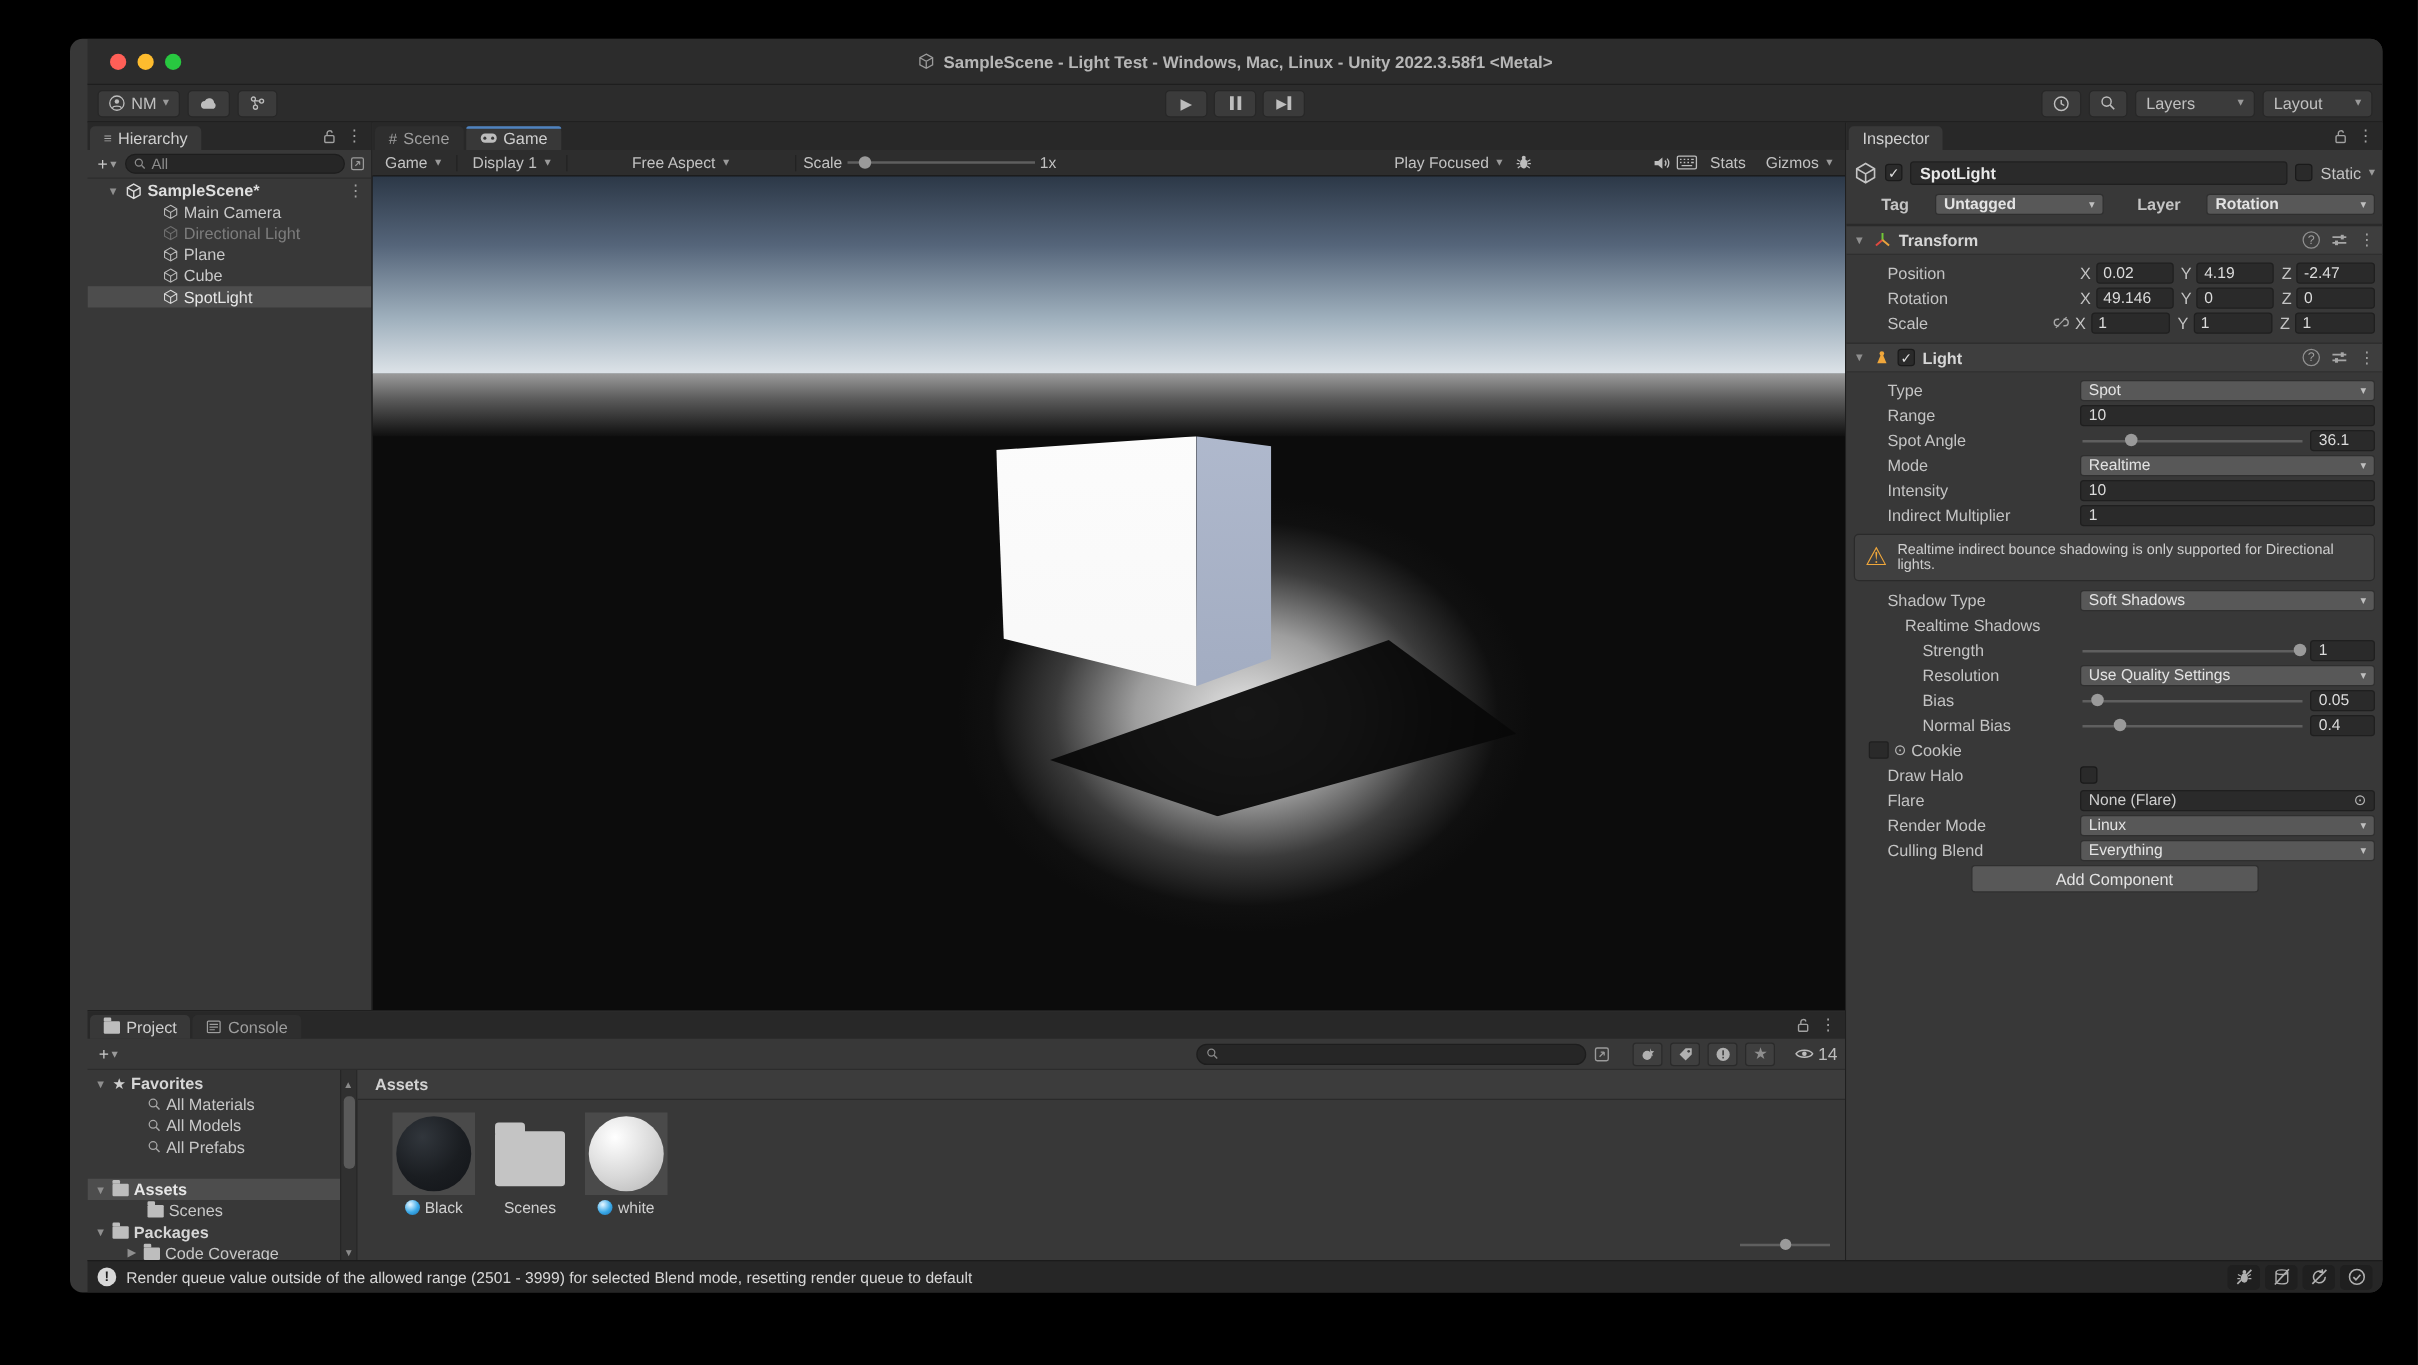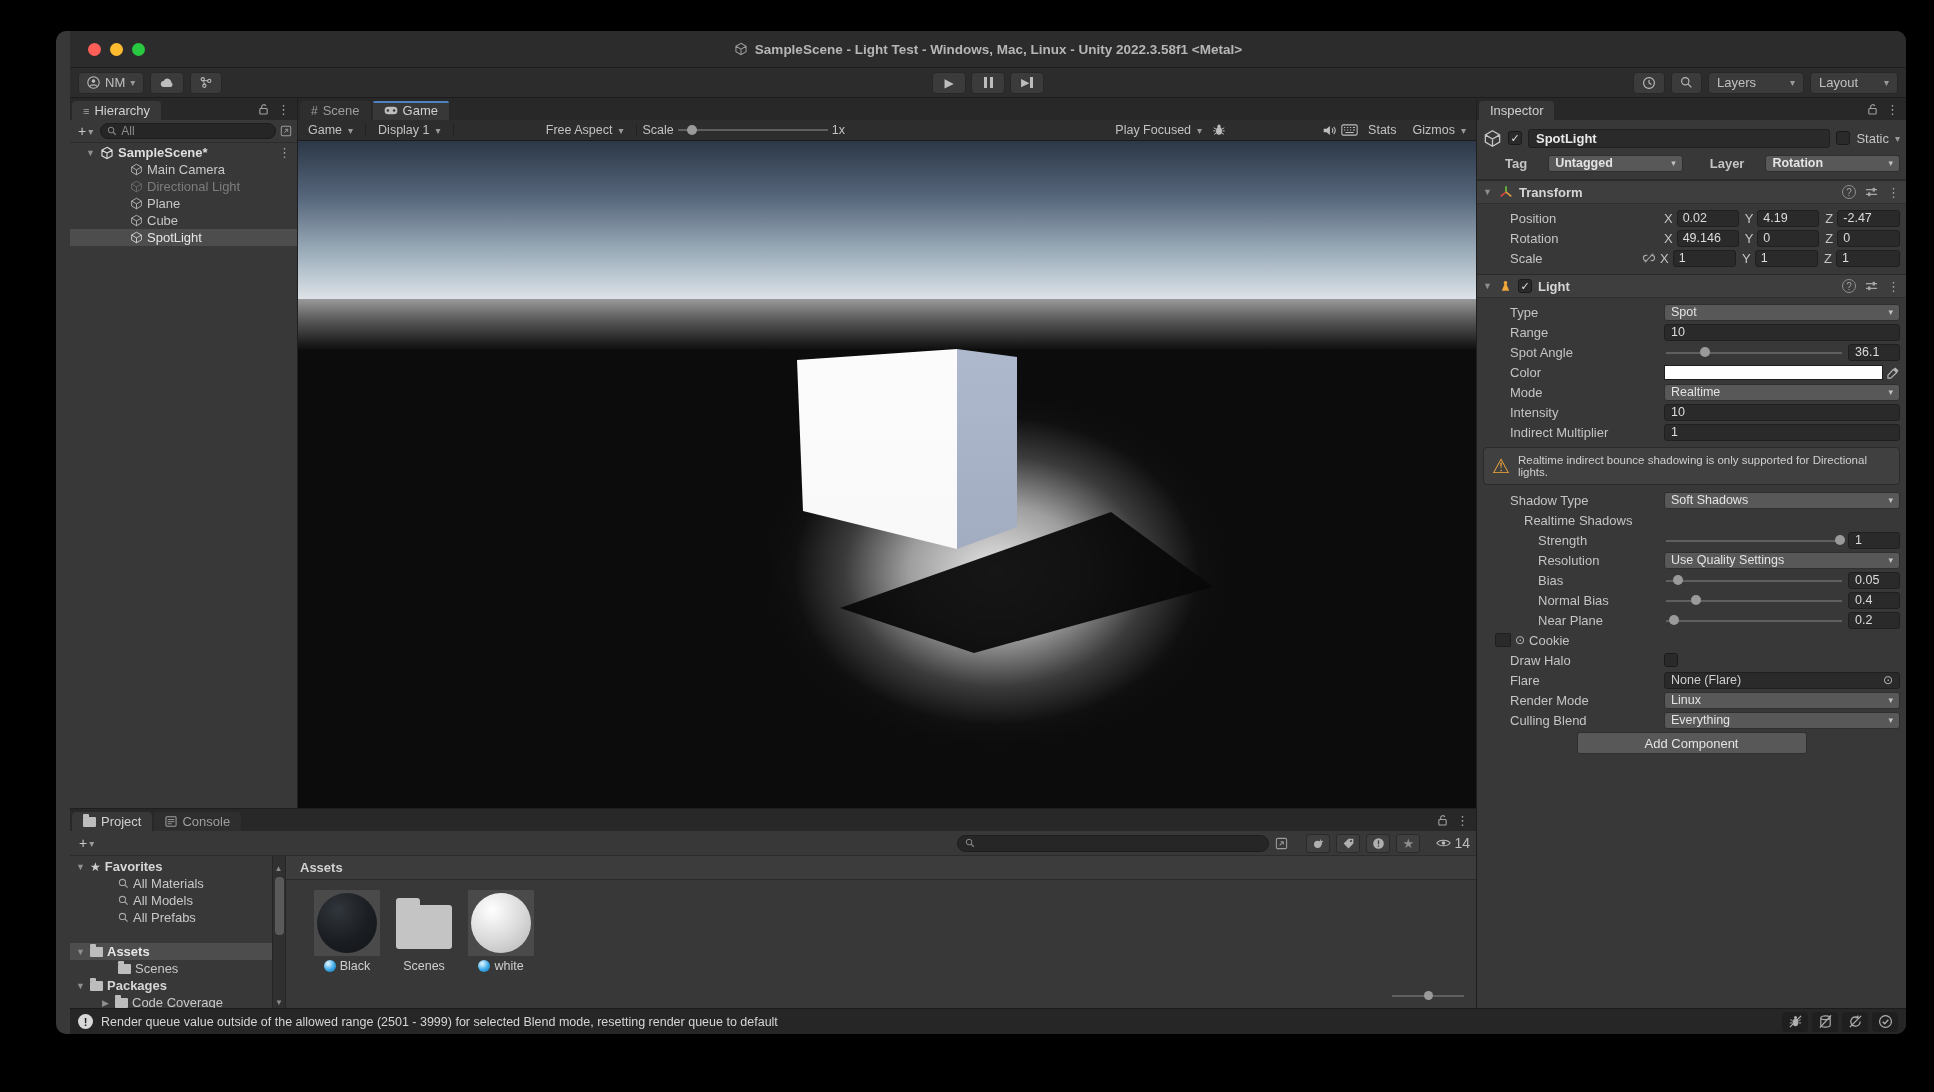--- a/index.html
+++ b/index.html
@@ -350,21 +350,21 @@
             <div class="gdd">
                 <span>Game</span>
                 <span class="caret">▾</span>
               </div>
             <div class="gsep"></div>
             <div class="gdd">
                 <span>Display 1</span>
                 <span class="caret">▾</span>
               </div>
             <div class="gsep"></div>
-            <div class="gdd" style="min-width:170px;justify-content:flex-end">
+            <div class="gdd" style="min-width:170px;justify-content:center">
                 <span>Free Aspect</span>
                 <span class="caret">▾</span>
               </div>
             <div class="gsep"></div>
             <span>Scale</span>
             <div class="scaleslider">
                 <div class="track"></div>
                 <div class="handle" style="left:6%"></div>
               </div>
             <span>1x</span>
@@ -781,30 +781,20 @@
             <div class="ilabel">Spot Angle</div>
             <div class="islider">
                 <div class="track"></div>
                 <div class="handle" style="left:20%"></div>
               </div>
             <div class="field valfield">
                 <span>36.1</span>
               </div>
           </div>
           <div class="irow">
-            <div class="ilabel">Color</div>
-            <div class="colorswatch"></div>
-            <span>
-                <svg width="13" height="13" viewBox="0 0 14 14">
-                  <path d="M9 1.5 L12.5 5 L10.8 6.7 L7.3 3.2 Z" fill="#b8b8b8"></path>
-                  <path d="M7 3.5 L10.5 7 L4 13 H1 V10 Z" fill="none" stroke="#b8b8b8" stroke-width="1.2"></path>
-                </svg>
-              </span>
-          </div>
-          <div class="irow">
             <div class="ilabel">Mode</div>
             <div class="dropdown">
                 <span>Realtime</span>
                 <span class="caret">▾</span>
               </div>
           </div>
           <div class="irow">
             <div class="ilabel">Intensity</div>
             <div class="field">
                 <span>10</span>
@@ -858,30 +848,20 @@
               </div>
           </div>
           <div class="irow">
             <div class="ilabel ind2">Normal Bias</div>
             <div class="islider">
                 <div class="track"></div>
                 <div class="handle" style="left:15%"></div>
               </div>
             <div class="field valfield">
                 <span>0.4</span>
-              </div>
-          </div>
-          <div class="irow">
-            <div class="ilabel ind2">Near Plane</div>
-            <div class="islider">
-                <div class="track"></div>
-                <div class="handle" style="left:3%"></div>
-              </div>
-            <div class="field valfield">
-                <span>0.2</span>
               </div>
           </div>
           <div class="irow">
             <div style="width:16px;height:14px;background:#2a2a2a;border:1px solid #1f1f1f;border-radius:2px;flex-shrink:0"></div>
             <span class="odot">⊙</span>
             <span>Cookie</span>
           </div>
           <div class="irow">
             <div class="ilabel">Draw Halo</div>
             <div class="checkbox"></div>

